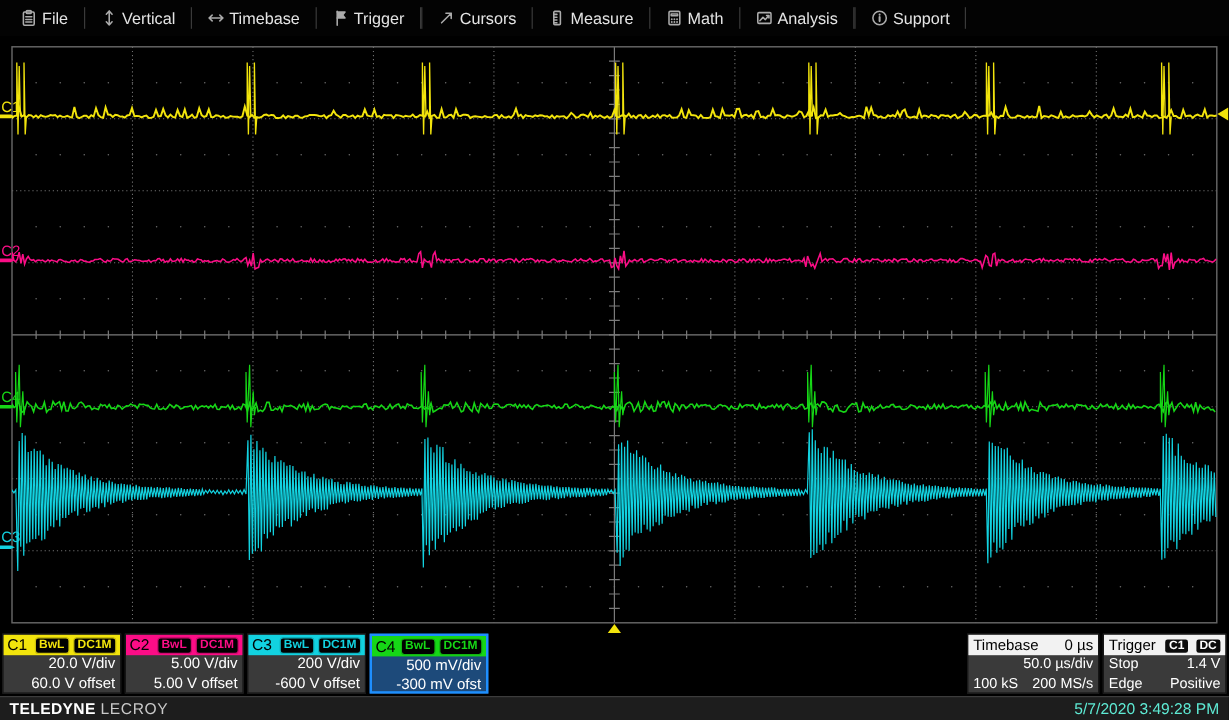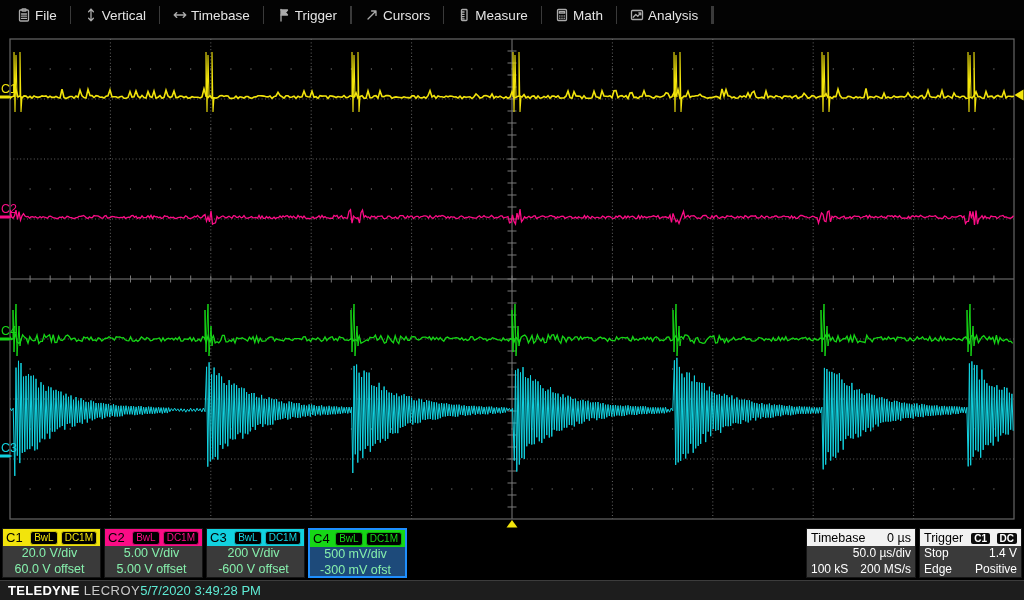--- a/index.html
+++ b/index.html
@@ -17,44 +17,44 @@
 
   
   .scope{position:absolute;top:30px;left:0;width:1024px;height:498px;background:#000}
   #scope-svg{position:absolute;left:0;top:0}
 
   
   .chbox{position:absolute;top:528px;width:99px;height:50px;background:#3a3a3a;
     border:1px solid #151515}
   .chhead{height:17px;display:flex;align-items:center;padding:0 3px;color:#000}
   .chid{font-size:13px;margin-right:auto}
-  .badge{font-size:10px;font-weight:normal;background:#000;border-radius:3px;
+  .badge{font-size:10px;font-weight:bold;background:#000;border-radius:3px;
     padding:0 3px;margin-left:3px;line-height:12px;border:1px solid}
-  .chrow{text-align:center;color:#86efac;line-height:15.5px;padding-right:4px;font-size:12.5px}
+  .chrow{text-align:right;color:#ffffff;line-height:15.5px;padding-right:4px;font-size:12.5px}
   .c1 .chhead{background:#f2e40c}.c1 .badge{color:#f2e40c;border-color:#cfc30a}
   .c2 .chhead{background:#fb0d86}.c2 .badge{color:#fb0d86;border-color:#d00b70}
   .c3 .chhead{background:#12d2e0}.c3 .badge{color:#12d2e0;border-color:#0fb3bf}
   .c4 .chhead{background:#16d716}.c4 .badge{color:#16d716;border-color:#12b412}
   .chbox.selected{border:2px solid #1e8fff;background:#1d4a7a}
 
   
   .infobox{position:absolute;top:528px;height:50px;background:#3a3a3a;color:#fff;
     border:1px solid #151515}
   .infohead{height:17px;background:#f2f2f2;color:#000;display:flex;
     justify-content:space-between;align-items:center;padding:0 4px;font-size:12.5px}
   .inforow{display:flex;justify-content:space-between;padding:0 4px;
     line-height:15.5px;font-size:12px}
   .inforow.right{justify-content:flex-end}
   .tbadge{background:#0c0c0c;color:#fff;font-size:10px;font-weight:bold;
     border-radius:2px;padding:0 3px;margin-left:3px;line-height:12px}
 
   
   .statusbar{position:absolute;top:580px;left:0;width:1024px;height:20px;
     background:#1d1d1d;border-top:1px solid #3c3c3c;display:flex;align-items:center;
-    justify-content:flex-start;padding:0 8px;font-size:13px}
+    justify-content:space-between;padding:0 8px;font-size:13px}
   .brand{color:#fff;font-weight:bold;letter-spacing:.3px}
   .brand .light{font-weight:normal;color:#c9c9c9;margin-left:4px;letter-spacing:.5px}
   .datetime{color:#5eead4}
 </style>
 </head>
 <body>
 
 <div class="menubar">
   <div class="mitem">
     <svg viewBox="0 0 14 14">
@@ -114,20 +114,27 @@
     <div class="msep"></div>
   <div class="mitem">
     <svg viewBox="0 0 14 14">
         <rect x="1.5" y="2.5" width="11" height="9" rx="1"></rect>
         <path d="M3.2 9.3l2.6-2.8 2 1.8 3-3.4M10.8 4.9h-2M10.8 4.9v2"></path>
       </svg>
     <span>Analysis</span>
   </div>
     <div class="msep"></div>
     <div class="msep"></div>
+  <div class="mitem">
+    <svg viewBox="0 0 14 14">
+        <circle cx="7" cy="7" r="5.6"></circle>
+        <path d="M7 6.2v3.4M7 4.2h0.01" stroke-width="1.7"></path>
+      </svg>
+    <span>Support</span>
+  </div>
     <div class="msep"></div>
 </div>
 
 <div class="scope">
   <svg id="scope-svg" width="1024" height="498" viewBox="0 30 1024 498">
       <defs>
         <clipPath id="gclip">
           <rect x="10" y="39" width="1004" height="480"></rect>
         </clipPath>
       </defs>

